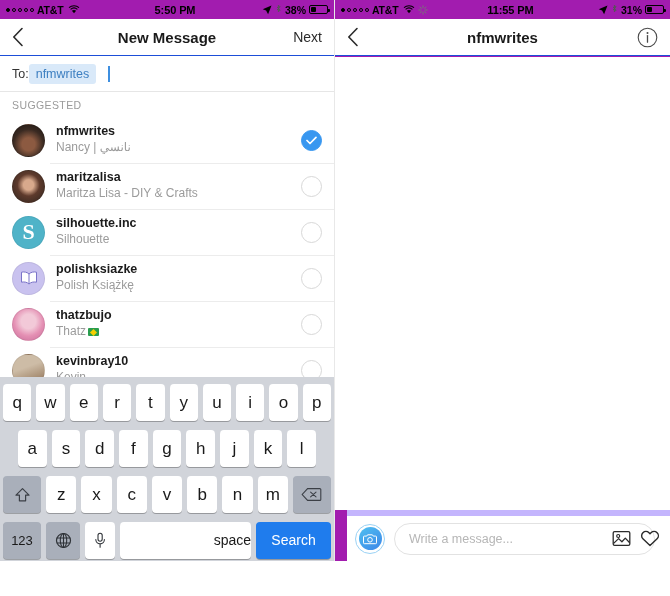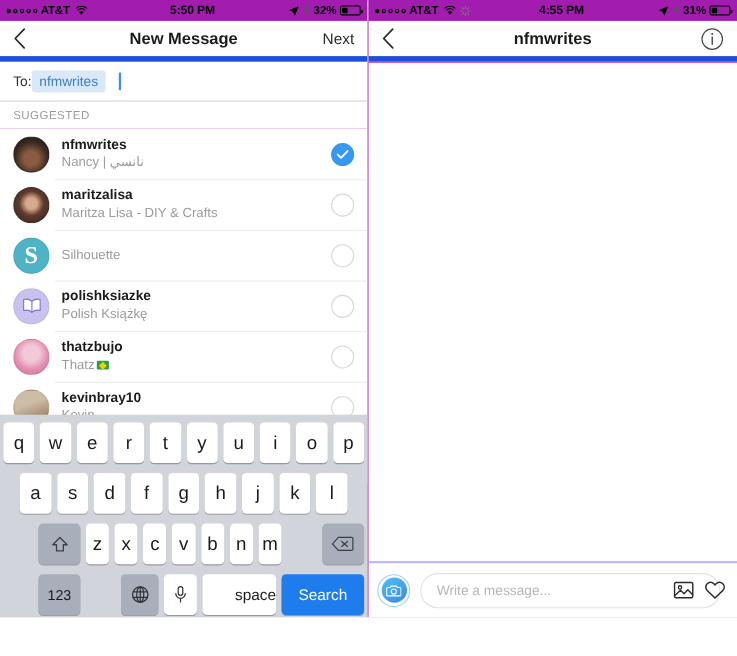--- a/index.html
+++ b/index.html
@@ -38,21 +38,21 @@
   .batt::after {
     content: ""; position: absolute; right: -3px; top: 2.5px;
     width: 2px; height: 3.5px; background: #000; border-radius: 0 1px 1px 0;
   }
   .batt-fill { height: 100%; background: #000; border-radius: 1px; }
 
   
   .navbar {
     height: 37px; display: flex; align-items: center;
     padding: 0 12px; position: relative; background: #fff;
-    border-bottom: 5px solid #1d4ed8;
+    border-bottom: 1px solid #1d4ed8;
   }
   .nav-title {
     position: absolute; left: 0; right: 0; text-align: center;
     font-size: 15px; font-weight: 600; color: #1a1a1a; pointer-events: none;
   }
   .nav-back { width: 22px; height: 22px; display: flex; align-items: center; cursor: pointer; z-index: 2; }
   .nav-next {
     margin-left: auto; font-size: 14px; color: #2b2b2b; z-index: 2; cursor: pointer;
   }
   .nav-info { margin-left: auto; z-index: 2; cursor: pointer; display:flex; }
@@ -126,37 +126,37 @@
   .krow.r2 { padding: 0 18px; }
   .key {
     background: #fff; border-radius: 4px; box-shadow: 0 1px 0 rgba(0,0,0,.28);
     font-size: 17px; color: #1a1a1a; text-align: center;
     height: 37px; line-height: 37px; flex: 1 1 0; min-width: 0;
     cursor: pointer; font-weight: 400;
   }
   .krow.r3 { padding: 0 3px; }
   .key.fn {
     background: #a9afba; box-shadow: 0 1px 0 rgba(0,0,0,.25);
-    flex: 0 0 38px; display: flex; align-items: center; justify-content: center; margin-left: 32px;
+    flex: 0 0 38px; display: flex; align-items: center; justify-content: center;
   }
   .krow.r4 { gap: 5px; padding: 0 3px; }
   .key.num { flex: 0 0 38px; font-size: 13px; }
   .key.globe { flex: 0 0 34px; }
   .key.mic { background: #fff; flex: 0 0 30px; display:flex; align-items:center; justify-content:center;}
   .key.space { flex: 1 1 auto; font-size: 14px; text-align: right; }
   .key.search {
     background: #1f7ced; color: #fff; flex: 0 0 75px; font-size: 14px;
   }
 
   
   .thread { position: absolute; top: 57px; bottom: 51px; left: 0; right: 0; background: #fff; }
   .msgbar {
-    position: absolute; left: 0; right: 0; bottom: 0; height: 51px;
+    position: absolute; left: 12px; right: 0; bottom: 0; height: 51px;
     display: flex; align-items: center; padding: 0 10px 0 8px;
-    background: #fff; border-top: 2px solid #c4b5fd; gap: 9px;
+    background: #fff; border-top: 6px solid #c4b5fd; gap: 9px;
   }
   .cam {
     width: 30px; height: 30px; border-radius: 50%; flex: 0 0 30px;
     border: 1.4px solid #9ad2f5; display: flex; align-items: center; justify-content: center;
     cursor: pointer;
   }
   .cam-in {
     width: 23px; height: 23px; border-radius: 50%;
     background: linear-gradient(145deg,#4fc0f0,#3d86e8);
     display:flex; align-items:center; justify-content:center;
@@ -199,21 +199,21 @@
         <span>
           <svg width="10" height="10" viewBox="0 0 10 10">
               <path d="M9.5.6 0.7 4.3l3.4 1.3L6.1 9.3 9.5.6z" fill="#000"></path>
             </svg>
         </span>
         <span>
           <svg width="7" height="11" viewBox="0 0 7 11">
               <path d="M2 3l3.2 3L3.4 7.8V1.2L5.2 3 2 6" stroke="#555" stroke-width="1" fill="none"></path>
             </svg>
         </span>
-        <span class="batt-pct">32%</span>
+        <span class="batt-pct">38%</span>
         <span class="batt">
             <span class="batt-fill" style="width:32%"></span>
           </span>
       </div>
     </div>
 
     <div class="navbar">
       <div class="nav-back">
         <svg width="12" height="20" viewBox="0 0 12 20">
             <path d="M10 1.5 1.8 10 10 18.5" stroke="#2b2b2b" stroke-width="1.6" fill="none" stroke-linecap="round" stroke-linejoin="round"></path>
@@ -253,20 +253,21 @@
           <div class="ufull">Maritza Lisa - DIY &amp; Crafts</div>
         </div>
         <div class="sel"></div>
       </div>
 
       <div class="user-row">
         <div class="avatar av-sil">
             <span>S</span>
           </div>
         <div class="uinfo">
+          <div class="uname">silhouette.inc</div>
           <div class="ufull">Silhouette</div>
         </div>
         <div class="sel"></div>
       </div>
 
       <div class="user-row">
         <div class="avatar av-pol">
           <svg width="20" height="16" viewBox="0 0 20 16">
               <path d="M10 4C8 2 5 1.6 2.5 2.2v10C5 11.6 8 12 10 14c2-2 5-2.4 7.5-1.8v-10C15 1.6 12 2 10 4z" fill="#fff" stroke="#7b74c9" stroke-width="1"></path>
               <path d="M10 4v10" stroke="#7b74c9" stroke-width="1"></path>
@@ -392,21 +393,21 @@
             </svg>
         </span>
         <span>
           <svg width="10" height="10" viewBox="0 0 10 10">
               <g stroke="#777" stroke-width="1" stroke-linecap="round">
                 <path d="M5 .8v2M5 7.2v2M.8 5h2M7.2 5h2M2 2l1.4 1.4M6.6 6.6 8 8M8 2 6.6 3.4M3.4 6.6 2 8"></path>
               </g>
             </svg>
         </span>
       </div>
-      <div class="sb-time">4:55 PM</div>
+      <div class="sb-time">11:55 PM</div>
       <div class="sb-right">
         <span>
           <svg width="10" height="10" viewBox="0 0 10 10">
               <path d="M9.5.6 0.7 4.3l3.4 1.3L6.1 9.3 9.5.6z" fill="#000"></path>
             </svg>
         </span>
         <span>
           <svg width="7" height="11" viewBox="0 0 7 11">
               <path d="M2 3l3.2 3L3.4 7.8V1.2L5.2 3 2 6" stroke="#555" stroke-width="1" fill="none"></path>
             </svg>

